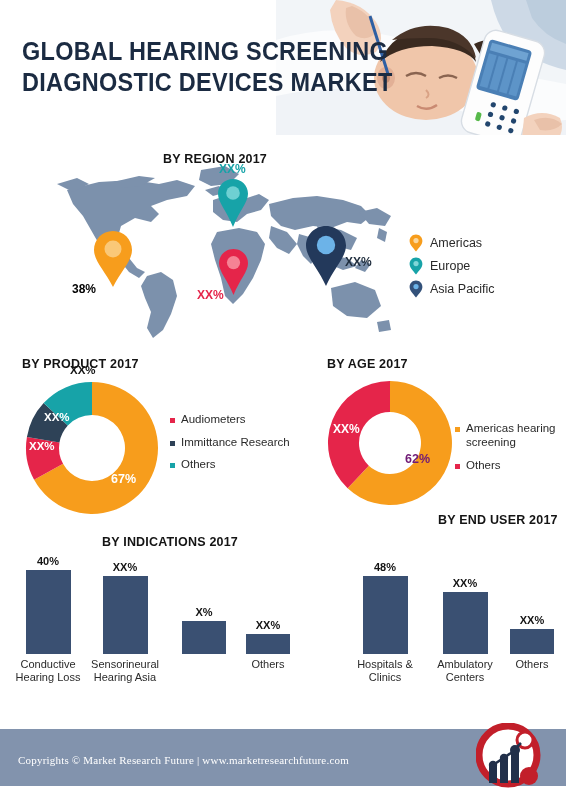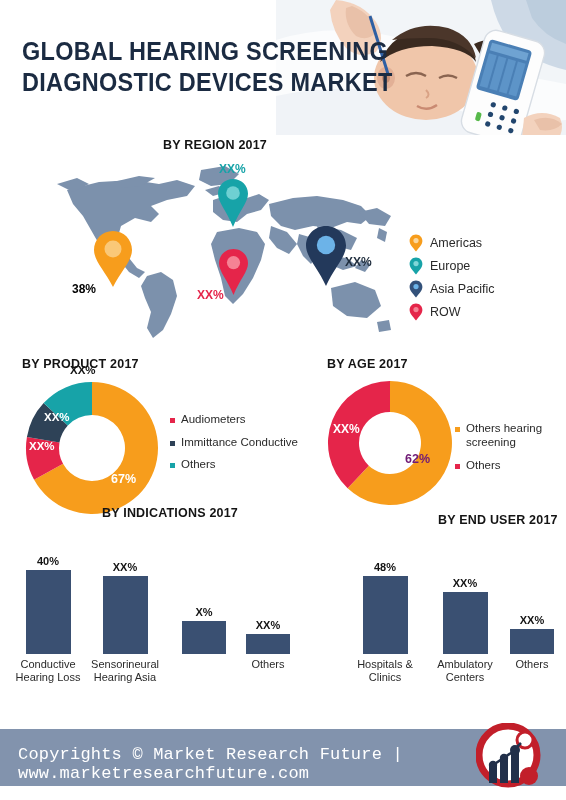--- a/index.html
+++ b/index.html
@@ -15,24 +15,24 @@
   .title{position:absolute;left:22px;top:36px;width:330px;
     font-family:"Liberation Sans Narrow","Liberation Sans",sans-serif;
     font-weight:bold;color:#1b2b42;font-size:25.5px;line-height:31px;
     letter-spacing:0.3px;transform:scaleX(.92);transform-origin:left top;}
   .title .ln{display:block;white-space:nowrap;}
 
   
   .sec-title{position:absolute;font-weight:bold;font-size:12.5px;color:#141414;
     letter-spacing:.2px;white-space:nowrap;
     font-family:"Liberation Sans Narrow","Liberation Sans",sans-serif;}
-  .t-region{left:163px;top:138px;}
+  .t-region{left:163px;top:152px;}
   .t-product{left:22px;top:357px;}
   .t-age{left:327px;top:357px;}
-  .t-ind{left:102px;top:506px;}
+  .t-ind{left:102px;top:535px;}
   .t-end{left:392px;top:513px;margin-left:46px;}
 
   
   .map-wrap{position:absolute;left:55px;top:160px;width:345px;height:185px;}
   .map-svg{position:absolute;left:0;top:0;}
   .pin{position:absolute;}
   .pin svg{display:block;}
   .pin-val{position:absolute;font-weight:bold;font-size:12px;white-space:nowrap;
     font-family:"Liberation Sans Narrow","Liberation Sans",sans-serif;}
 
@@ -65,22 +65,22 @@
   .bars.end{left:300px;top:555px;width:258px;}
   .bar-col{position:absolute;text-align:center;}
   .bar-val{font-weight:bold;font-size:11px;color:#141414;margin-bottom:3px;
     font-family:"Liberation Sans Narrow","Liberation Sans",sans-serif;}
   .bar-rect{margin:0 auto;background:#3a5072;}
   .bar-cat{font-size:11px;color:#2a2a2a;line-height:13px;margin-top:4px;
     font-family:"Liberation Sans Narrow","Liberation Sans",sans-serif;}
 
   
   .footer{position:absolute;left:0;bottom:14px;width:566px;height:57px;background:#8293ad;}
-  .footer-text{position:absolute;left:18px;top:16px;font-size:17px;color:#ffffff;
-    font-family:Liberation Mono, monospace;letter-spacing:.2px;}
+  .footer-text{position:absolute;left:18px;top:25px;font-size:11px;color:#ffffff;
+    font-family:Liberation Serif, serif;letter-spacing:.2px;}
   .footer-logo{position:absolute;right:22px;top:-6px;width:68px;height:68px;}
 </style>
 </head>
 <body>
 
 <div class="header">
   <div class="header-photo">
     <div class="photo-bg"></div>
     <svg class="photo-svg" width="290" height="150" viewBox="0 0 290 150">
       <rect x="0" y="0" width="290" height="150" fill="#e9eef3"></rect>
@@ -240,29 +240,20 @@
   </div>
   <div class="legend-row">
     <span class="lp">
       <svg width="14" height="18" viewBox="0 0 14 18">
           <path d="M7 0.6 C3.3 0.6 0.6 3.5 0.6 7 C0.6 10.7 4.2 13.8 7 17.6 C9.8 13.8 13.4 10.7 13.4 7 C13.4 3.5 10.7 0.6 7 0.6 Z" fill="#33517a"></path>
           <circle cx="7" cy="6.6" r="2.6" fill="#6cb3e8"></circle>
         </svg>
     </span>
     <span class="lt">Asia Pacific</span>
   </div>
-  <div class="legend-row">
-    <span class="lp">
-      <svg width="14" height="18" viewBox="0 0 14 18">
-          <path d="M7 0.6 C3.3 0.6 0.6 3.5 0.6 7 C0.6 10.7 4.2 13.8 7 17.6 C9.8 13.8 13.4 10.7 13.4 7 C13.4 3.5 10.7 0.6 7 0.6 Z" fill="#e5254a"></path>
-          <circle cx="7" cy="6.6" r="2.6" fill="#f58294"></circle>
-        </svg>
-    </span>
-    <span class="lt">ROW</span>
-  </div>
 </div>
 
 <div class="sec-title t-product">BY PRODUCT 2017</div>
 
 <div class="donut-wrap product">
   <svg width="140" height="140" viewBox="0 0 140 140">
     <g transform="translate(70,70)">
 
       <path d="M0 -66 A66 66 0 1 1 -57.88 31.72 L-28.94 15.86 A33 33 0 1 0 0 -33 Z" fill="#f79d1c"></path>
 
@@ -279,21 +270,21 @@
   <div class="donut-label" style="left:48px;top:-14px;color:#141414;font-size:11.5px;">XX%</div>
 </div>
 
 <div class="dlegend product">
   <div class="dlegend-row">
     <span class="sw" style="background:#e5254a;"></span>
     <span class="dt">Audiometers</span>
   </div>
   <div class="dlegend-row">
     <span class="sw" style="background:#2e4257;"></span>
-    <span class="dt">Immittance Conductive</span>
+    <span class="dt">Immittance Research</span>
   </div>
   <div class="dlegend-row">
     <span class="sw" style="background:#17a3a8;"></span>
     <span class="dt">Others</span>
   </div>
 </div>
 
 <div class="sec-title t-age">BY AGE 2017</div>
 
 <div class="donut-wrap age">
@@ -305,21 +296,21 @@
       <path d="M-42.37 45.28 A62 62 0 0 1 0 -62 L0 -31 A31 31 0 0 0 -21.19 22.64 Z" fill="#e5254a"></path>
     </g>
   </svg>
   <div class="donut-label" style="left:80px;top:74px;color:#701a75;font-size:12.5px;text-align:right;">62%</div>
   <div class="donut-label" style="left:8px;top:44px;color:#ffffff;font-size:12px;">XX%</div>
 </div>
 
 <div class="dlegend age">
   <div class="dlegend-row">
     <span class="sw" style="background:#f79d1c;"></span>
-    <span class="dt">Others hearing screening</span>
+    <span class="dt">Americas hearing screening</span>
   </div>
   <div class="dlegend-row">
     <span class="sw" style="background:#e5254a;"></span>
     <span class="dt">Others</span>
   </div>
 </div>
 
 <div class="sec-title t-ind">BY INDICATIONS 2017</div>
 
 <div class="bars ind">

